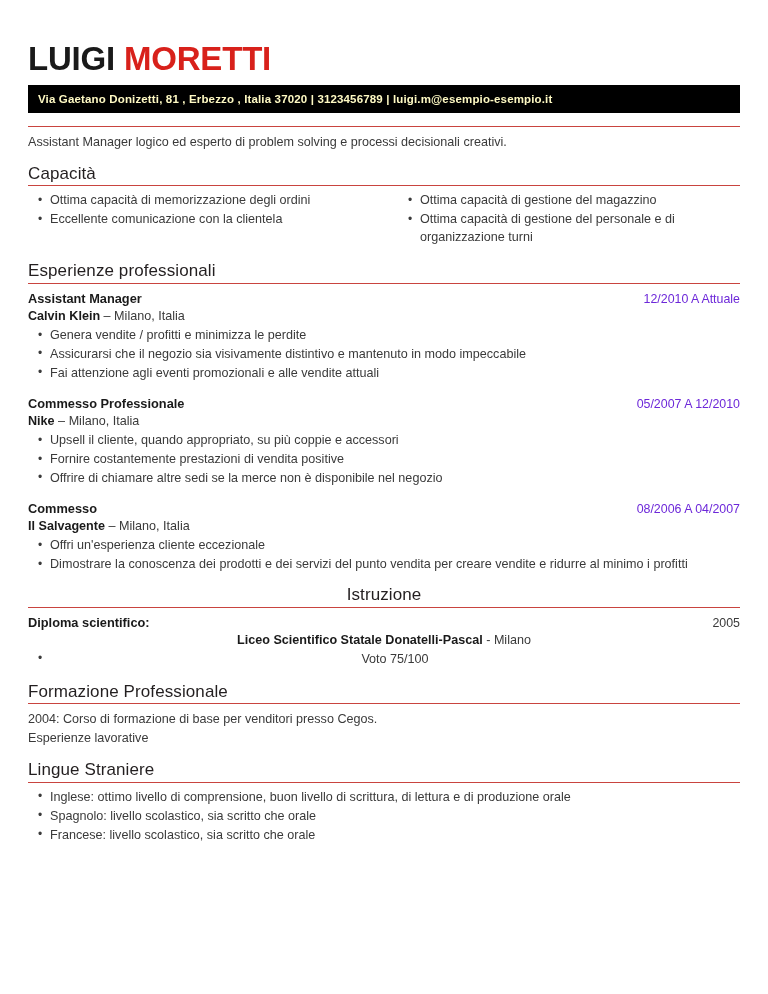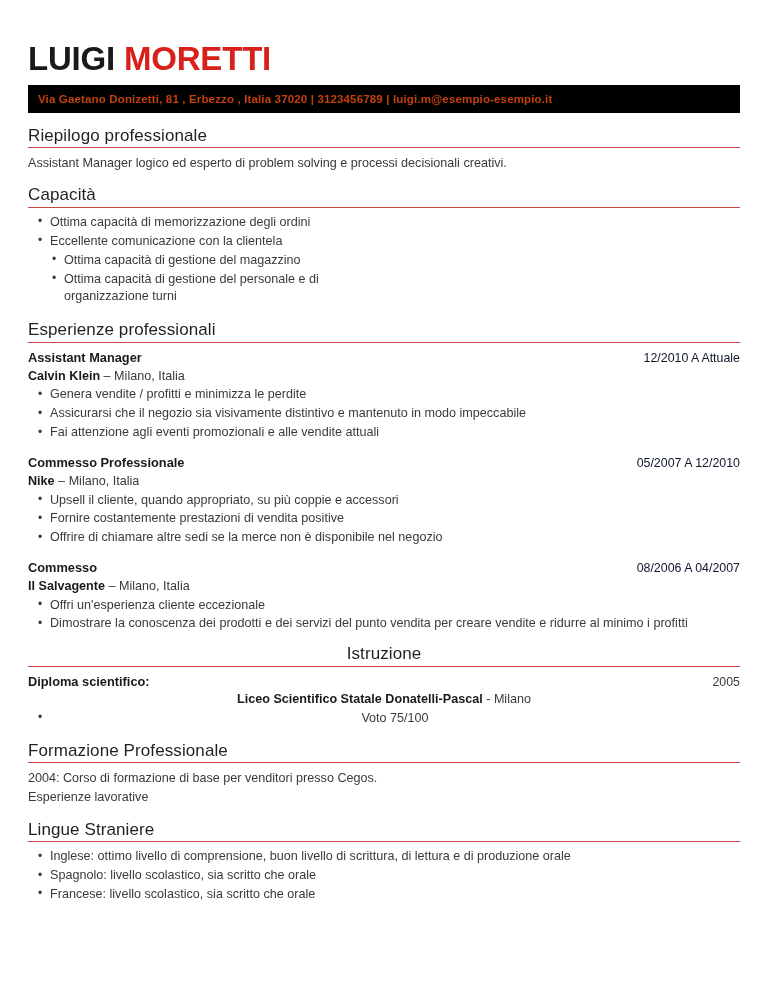--- a/index.html
+++ b/index.html
@@ -35,21 +35,21 @@
     font-weight: bold;
     letter-spacing: -0.2px;
     line-height: 1.05;
     white-space: nowrap;
   }
   .name .first { color: #1a1a1a; }
   .name .last  { color: #d8211b; }
 
   .contact-bar {
     background: #000000;
-    color: #c2410c;
+    color: #fef9c3;
     height: 28px;
     display: flex;
     align-items: center;
     padding: 0 10px;
     box-sizing: border-box;
     margin-top: 4px;
   }
   .contact-bar .contact-text {
     font-size: 11.5px;
     font-weight: bold;
@@ -101,21 +101,20 @@
     left: 10px;
     top: -0.5px;
     font-size: 12px;
     color: #3a3a3a;
   }
 
   
   .skills-cols {
     display: flex;
     gap: 0;
-    flex-direction: column;
   }
   .skills-cols .col { width: 50%; box-sizing: border-box; }
   .skills-cols .col.right { padding-left: 14px; }
 
   
   .entry { margin-bottom: 12px; }
   .entry:last-child { margin-bottom: 0; }
 
   .entry-head {
     display: flex;
@@ -123,21 +122,21 @@
     align-items: baseline;
   }
   .entry-title {
     font-size: 12.8px;
     font-weight: bold;
     color: #1a1a1a;
     line-height: 1.42;
   }
   .entry-date {
     font-size: 12.4px;
-    color: #0f172a;
+    color: #6d28d9;
     line-height: 1.42;
     white-space: nowrap;
     padding-left: 12px;
   }
   .entry-org {
     font-size: 12.6px;
     line-height: 1.42;
     color: #3a3a3a;
     margin-bottom: 1px;
   }
@@ -187,21 +186,20 @@
 
   <div class="name-block">
     <div class="name"><span class="first">LUIGI</span> <span class="last">MORETTI</span></div>
   </div>
 
   <div class="contact-bar">
     <span class="contact-text">Via Gaetano Donizetti, 81 , Erbezzo , Italia 37020  |  3123456789  |  luigi.m@esempio-esempio.it</span>
   </div>
 
   <div class="section">
-    <div class="section-title">Riepilogo professionale</div>
     <div class="section-rule"></div>
     <div class="body-text">Assistant Manager logico ed esperto di problem solving e processi decisionali creativi.</div>
   </div>
 
   <div class="section">
     <div class="section-title">Capacità</div>
     <div class="section-rule"></div>
     <div class="skills-cols">
       <div class="col left">
         <ul class="bullets">

